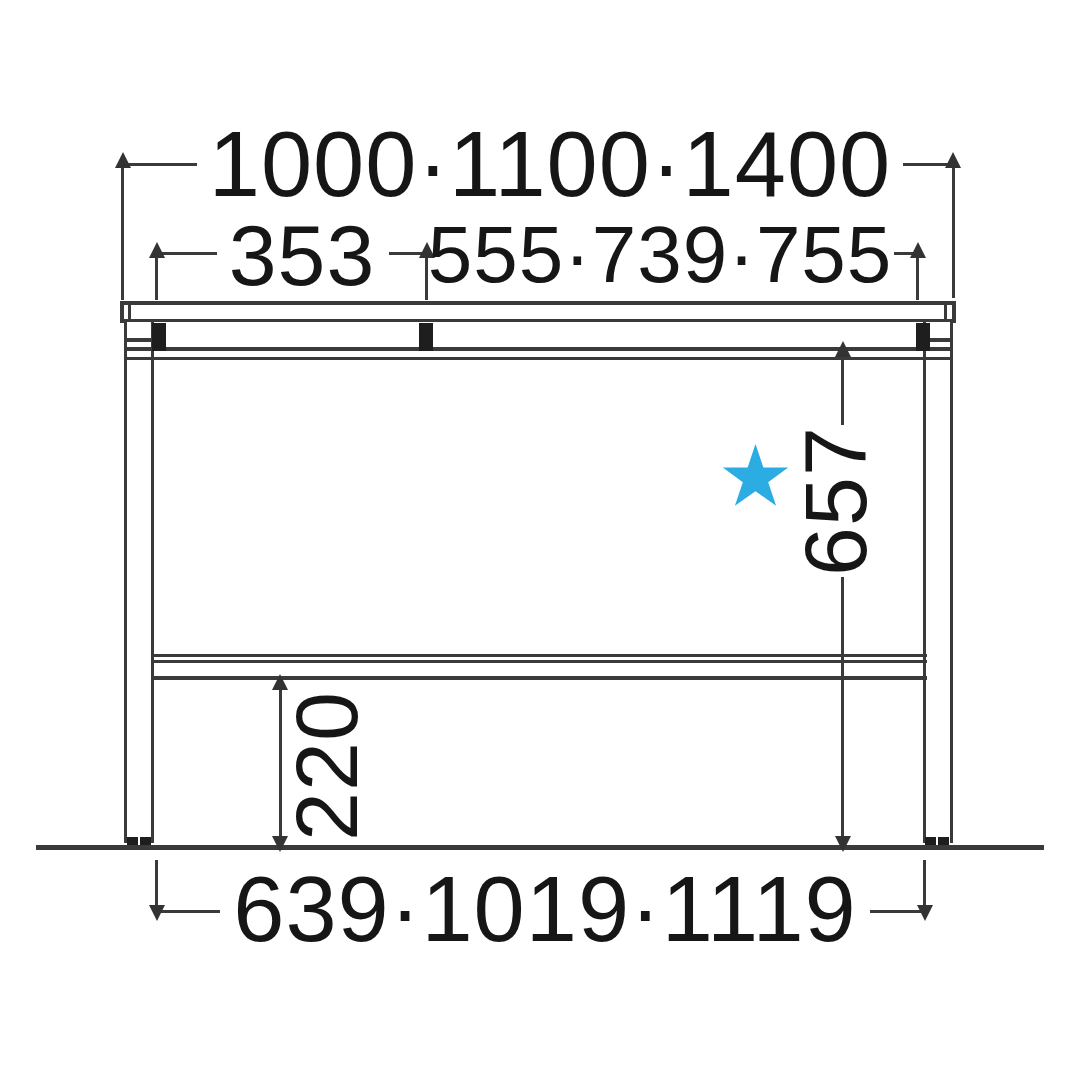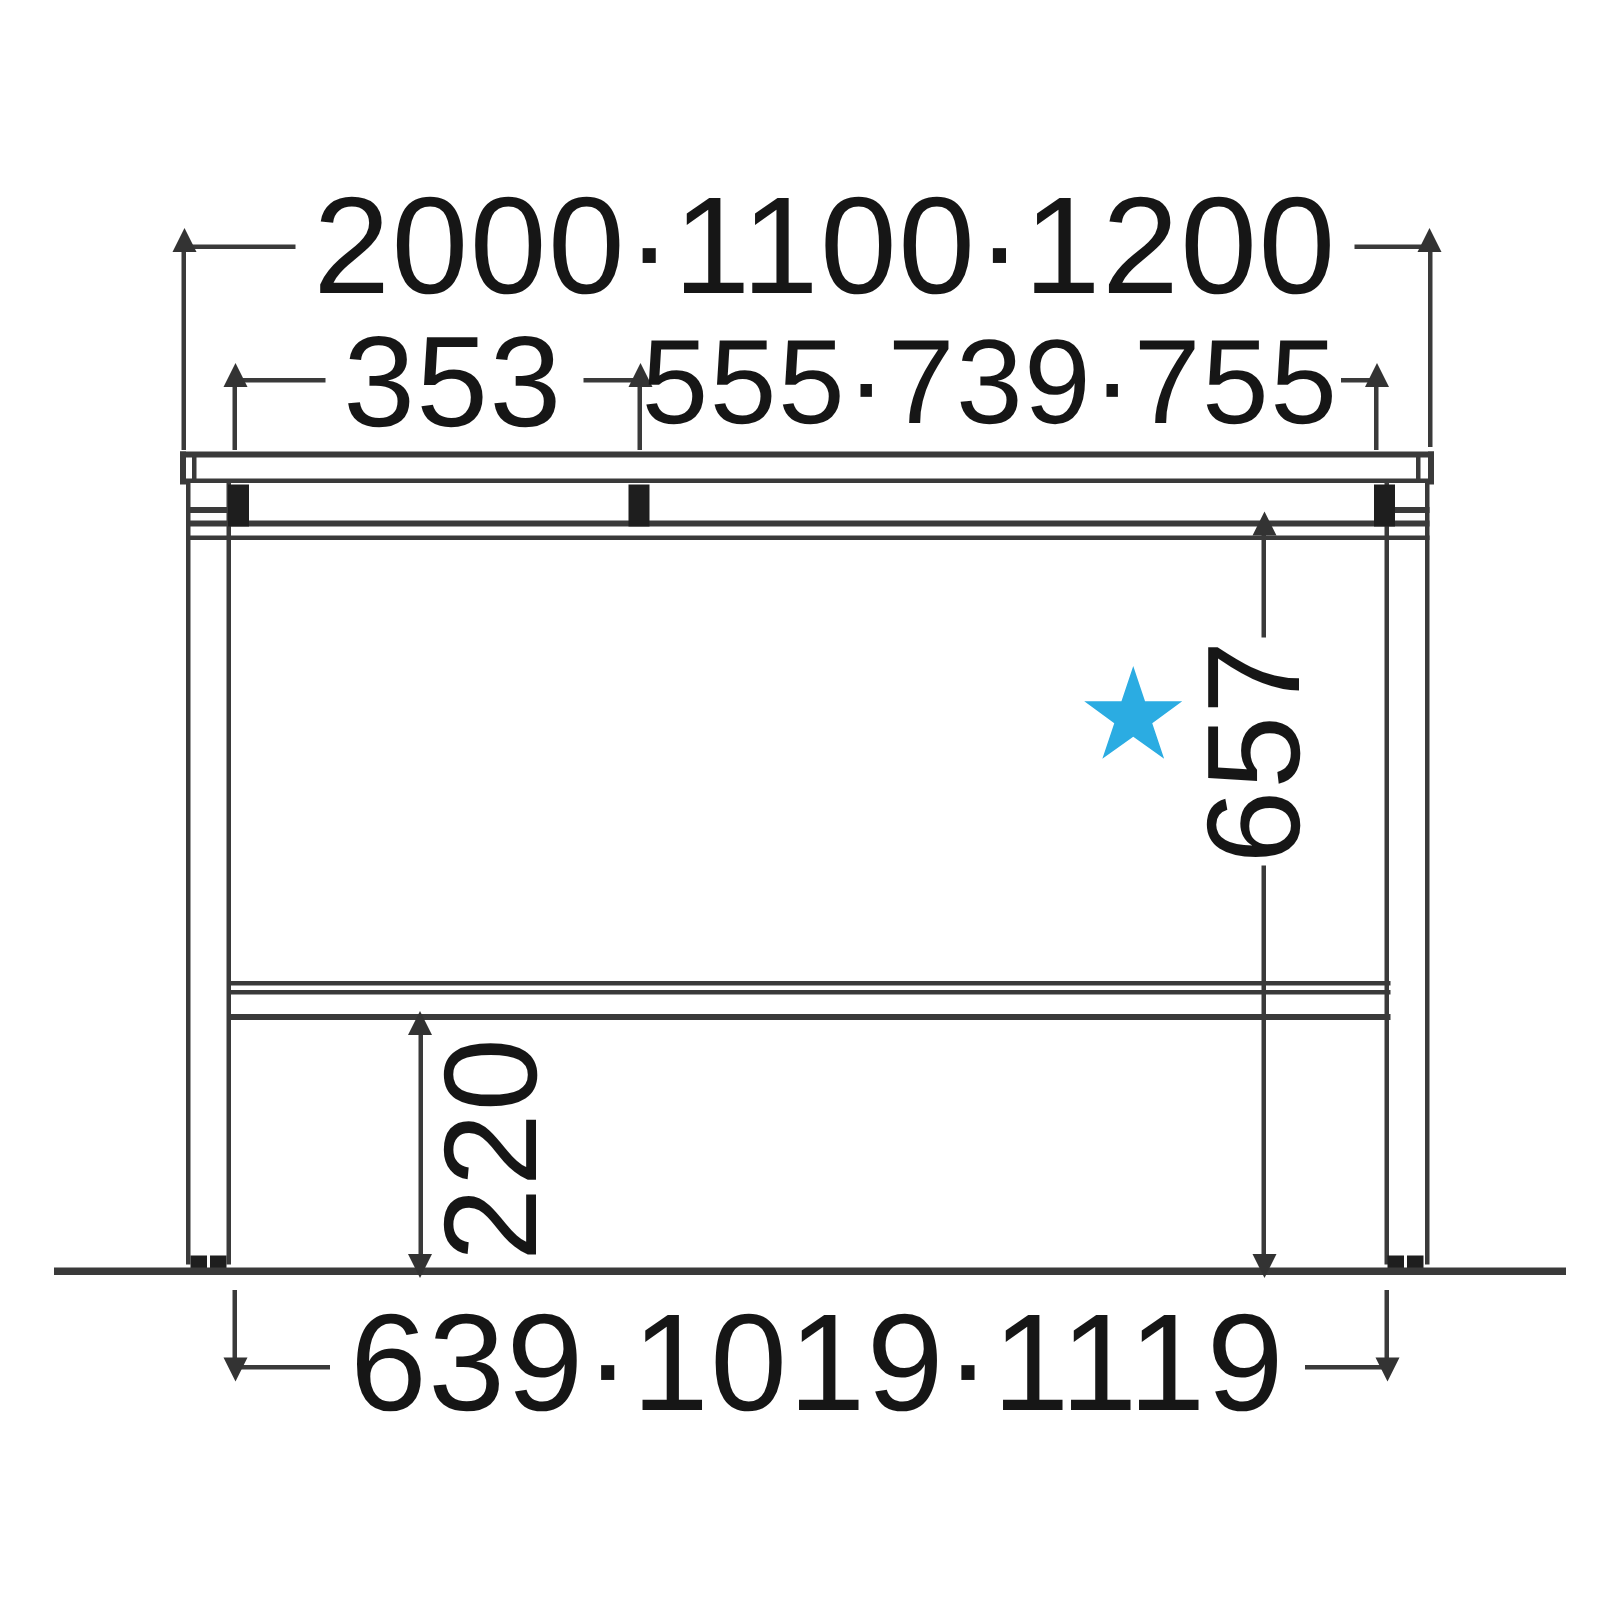--- a/index.html
+++ b/index.html
@@ -57,21 +57,21 @@
   <div class="blk" style="left:938px;top:837px;width:11px;height:11px;"></div>
 
   <div class="ln" style="left:36px;top:845px;width:1008px;height:5px;"></div>
 
   <div class="ln" style="left:121px;top:160px;width:3px;height:140px;"></div>
   <div class="ln" style="left:952px;top:160px;width:3px;height:138px;"></div>
   <div class="ln" style="left:121px;top:163px;width:76px;height:3px;"></div>
   <div class="ln" style="left:903px;top:163px;width:52px;height:3px;"></div>
   <div class="arr up" style="left:115px;top:152px;"></div>
   <div class="arr up" style="left:945px;top:152px;"></div>
-  <div class="dim-text fs-lg" style="left:550px;top:164px;">2000·1100·1200</div>
+  <div class="dim-text fs-lg" style="left:550px;top:164px;">1000·1100·1400</div>
 
   <div class="ln" style="left:155px;top:250px;width:3px;height:50px;"></div>
   <div class="ln" style="left:425px;top:250px;width:3px;height:50px;"></div>
   <div class="ln" style="left:916px;top:250px;width:3px;height:50px;"></div>
   <div class="ln" style="left:155px;top:252px;width:62px;height:3px;"></div>
   <div class="ln" style="left:389px;top:252px;width:38px;height:3px;"></div>
   <div class="ln" style="left:894px;top:252px;width:25px;height:3px;"></div>
   <div class="arr up" style="left:149px;top:242px;"></div>
   <div class="arr up" style="left:419px;top:242px;"></div>
   <div class="arr up" style="left:910px;top:242px;"></div>

